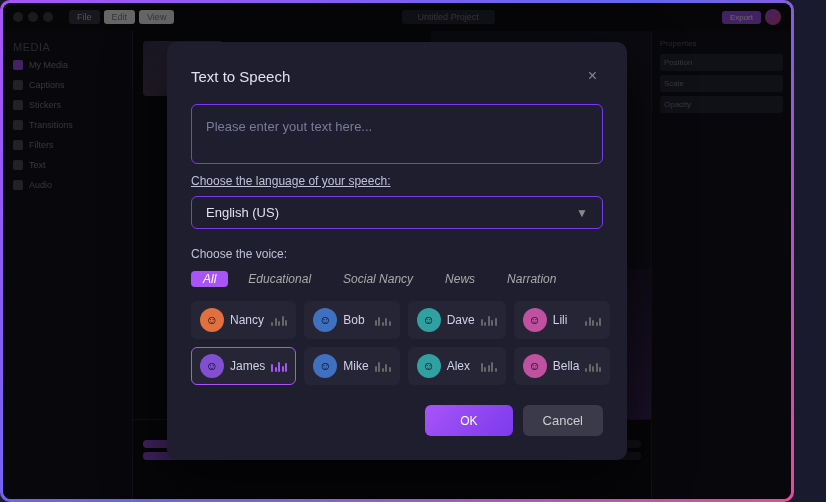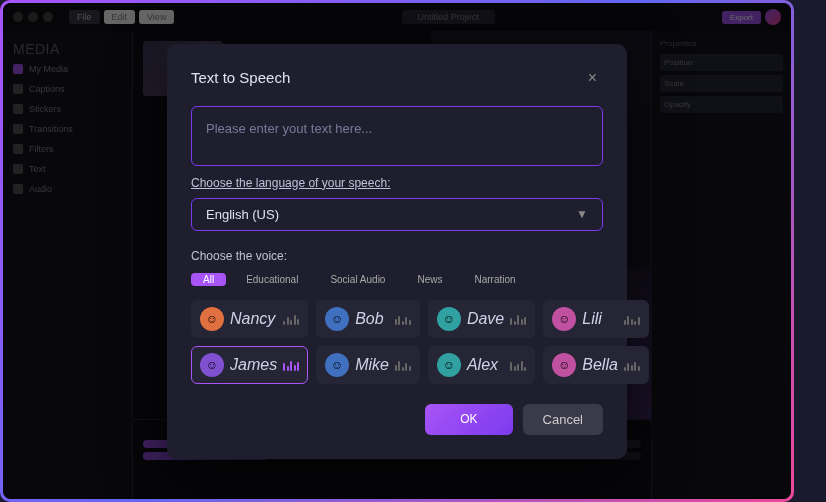--- a/index.html
+++ b/index.html
@@ -123,21 +123,21 @@
     .left-sidebar {
       width: 130px;
       background: #16161f;
       border-right: 1px solid #2a2a3a;
       padding: 8px 0;
       flex-shrink: 0;
     }
 
     .sidebar-section-label {
       color: #666;
-      font-size: 14px;
+      font-size: 11px;
       padding: 2px 10px;
       text-transform: uppercase;
       letter-spacing: 0.5px;
     }
 
     .sidebar-item {
       display: flex;
       align-items: center;
       gap: 6px;
       padding: 5px 10px;
@@ -362,25 +362,26 @@
     .filter-tabs {
       display: flex;
       gap: 8px;
       margin-bottom: 14px;
       align-items: center;
     }
 
     .filter-tab {
       padding: 1px 12px;
       border-radius: 4px;
-      font-size: 10px;
+      font-size: 12px;
       cursor: pointer;
       color: #aaa;
       background: transparent;
       border: none;
+      font-style: italic;
     }
 
     .filter-tab.active {
       background: #a855f7;
       color: white;
     }
 
     
     .voice-grid {
       display: grid;
@@ -417,23 +418,22 @@
     }
 
     .avatar-orange { background: #e07040; }
     .avatar-blue { background: #4070c0; }
     .avatar-teal { background: #30a0a0; }
     .avatar-pink { background: #c050a0; }
     .avatar-purple { background: #8050d0; }
 
     .voice-name {
       color: #d0d0e8;
-      font-size: 16px;
+      font-size: 12px;
       flex: 1;
-      font-style: italic;
     }
 
     .voice-waves {
       display: flex;
       gap: 1.5px;
       align-items: flex-end;
       height: 12px;
     }
 
     .wave-bar {
@@ -575,21 +575,21 @@
         <div class="language-select">
           <span>English (US)</span>
           <span class="chevron-down">▼</span>
         </div>
 
         <div class="voice-label">Choose the voice:</div>
 
         <div class="filter-tabs">
           <button class="filter-tab active">All</button>
           <button class="filter-tab">Educational</button>
-          <button class="filter-tab">Social Audio</button>
+          <button class="filter-tab">Social Nancy</button>
           <button class="filter-tab">News</button>
           <button class="filter-tab">Narration</button>
         </div>
 
         <div class="voice-grid">
 
           <div class="voice-item">
             <div class="voice-avatar avatar-orange">☺</div>
             <span class="voice-name">Nancy</span>
             <div class="voice-waves">

